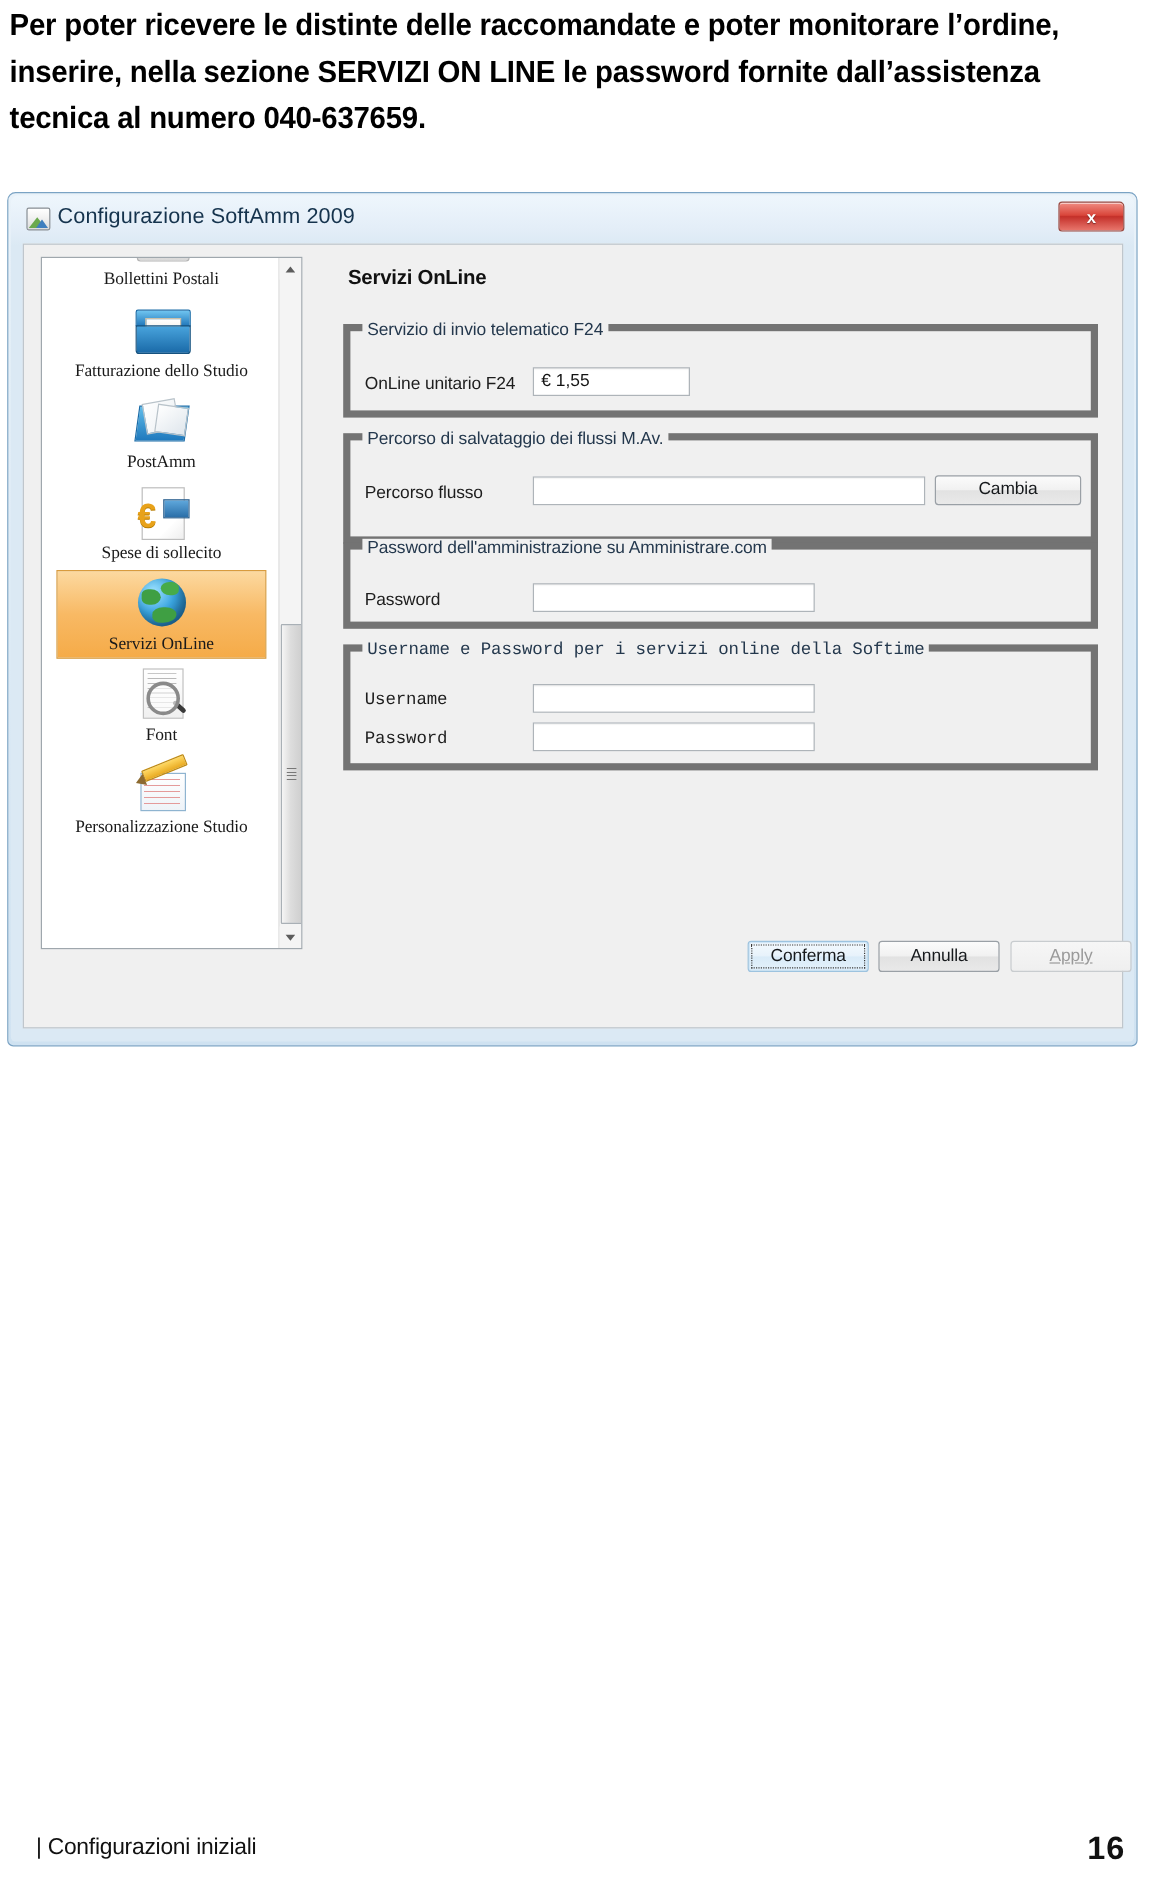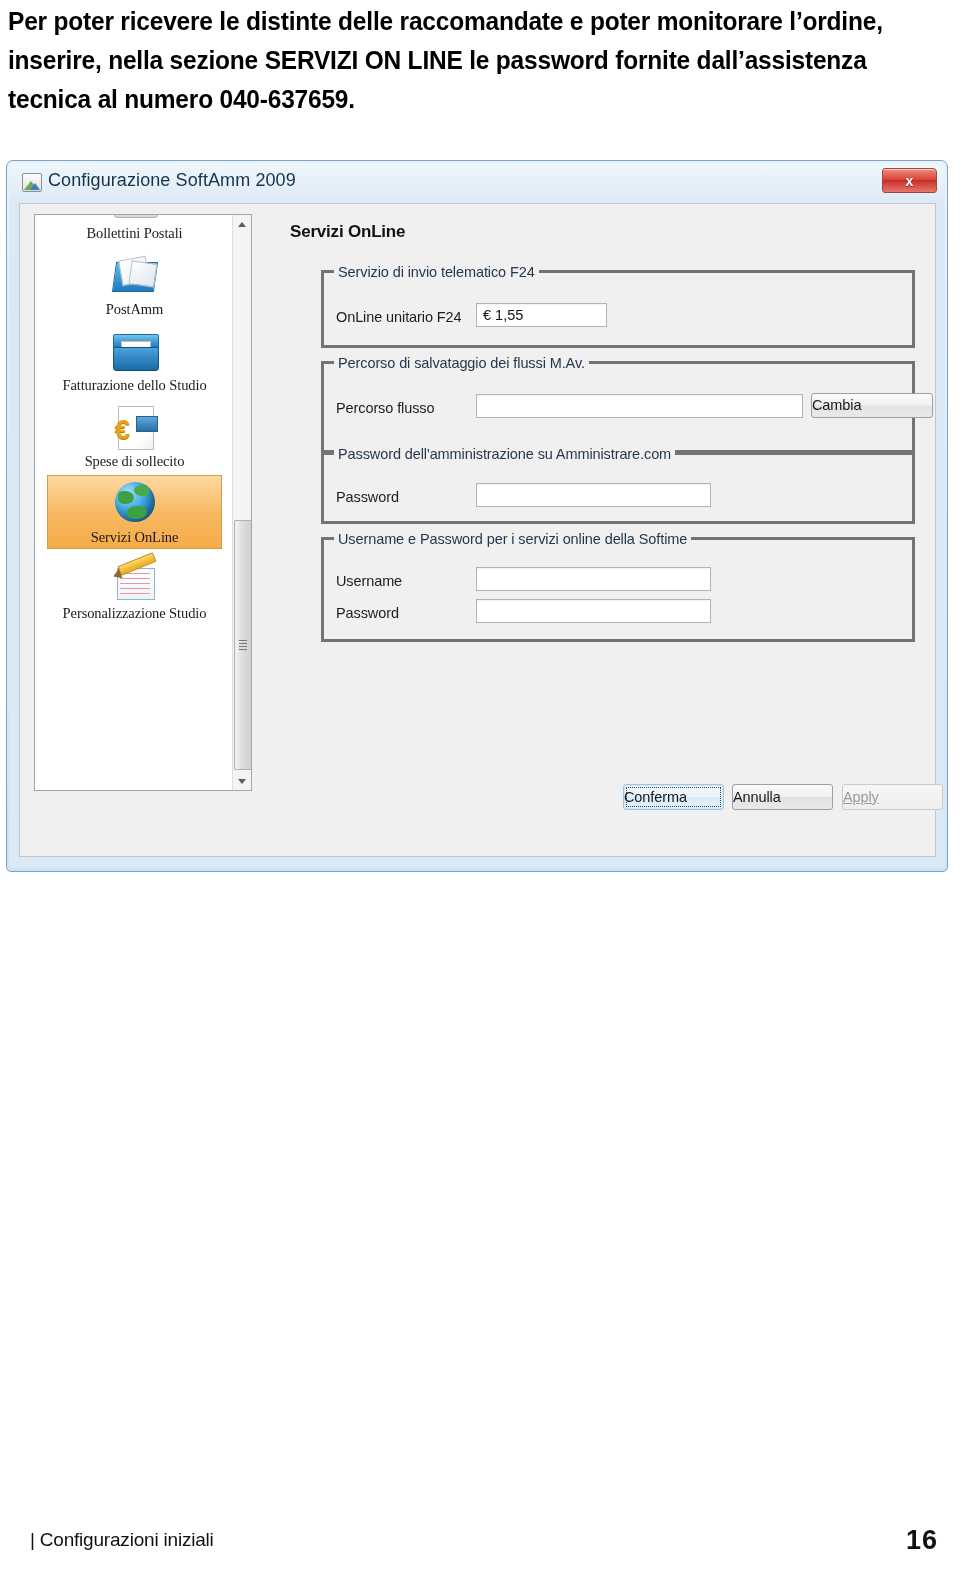--- a/index.html
+++ b/index.html
@@ -346,24 +346,23 @@
     font-size: 17px;
     font-weight: bold;
     color: #111111;
     letter-spacing: -0.2px;
   }
 
   .groupbox {
     position: absolute;
     left: 8px;
     right: 6px;
-    border: 3px solid #737373;
+    border: 6px solid #737373;
     background: transparent;
     box-sizing: border-box;
-    margin-left: 35px;
   }
   .gb-caption {
     position: absolute;
     left: 10px; top: -9px;
     padding: 0 4px;
     background: #f0f0f0;
     font-size: 14.5px;
     color: #24384d;
     white-space: nowrap;
     letter-spacing: -0.1px;
@@ -388,21 +387,21 @@
   }
 
   .btn {
     position: absolute;
     box-sizing: border-box;
     border: 1px solid #9aa0a6;
     border-radius: 3px;
     background: linear-gradient(to bottom,#fbfbfb 0%,#f1f1f1 48%,#e2e2e2 52%,#e9e9e9 100%);
     font-size: 14.5px;
     color: #16191c;
-    text-align: left;
+    text-align: center;
     letter-spacing: -0.1px;
   }
   .btn.default {
     border: 1px solid #9dc3df;
     background: linear-gradient(to bottom,#f4fafe 0%,#e7f2fb 48%,#d9ebf8 52%,#e4f1fb 100%);
     box-shadow: 0 0 0 1px #cfe6f7 inset;
   }
   .btn.default .focus-ring {
     position: absolute;
     left: 2px; right: 2px; top: 2px; bottom: 2px;
@@ -465,35 +464,35 @@
           <div class="sb-items">
 
             <div class="sb-item">
               <div class="sb-ico ico-printer">
                 <div class="body"></div>
               </div>
               <div class="sb-label">Bollettini Postali</div>
             </div>
 
             <div class="sb-item">
+              <div class="sb-ico ico-box">
+                <div class="lid"></div>
+                  <div class="docs"></div>
+                  <div class="tray"></div>
+              </div>
+              <div class="sb-label">Fatturazione dello Studio</div>
+            </div>
+
+            <div class="sb-item">
               <div class="sb-ico ico-mail">
                 <div class="env1"></div>
                   <div class="env2"></div>
                   <div class="env3"></div>
               </div>
               <div class="sb-label">PostAmm</div>
-            </div>
-
-            <div class="sb-item">
-              <div class="sb-ico ico-box">
-                <div class="lid"></div>
-                  <div class="docs"></div>
-                  <div class="tray"></div>
-              </div>
-              <div class="sb-label">Fatturazione dello Studio</div>
             </div>
 
             <div class="sb-item">
               <div class="sb-ico ico-euro">
                 <div class="page"></div>
                   <div class="card"></div>
                   <div class="sym">€</div>
               </div>
               <div class="sb-label">Spese di sollecito</div>
             </div>
@@ -502,20 +501,29 @@
               <div class="sb-ico ico-globe">
                 <div class="ball">
                     <div class="land1"></div>
                     <div class="land2"></div>
                     <div class="land3"></div>
                   </div>
               </div>
               <div class="sb-label">Servizi OnLine</div>
             </div>
 
+            <div class="sb-item">
+              <div class="sb-ico ico-find">
+                <div class="page"></div>
+                  <div class="lines"></div>
+                  <div class="handle"></div>
+                  <div class="lens"></div>
+              </div>
+              <div class="sb-label">Font</div>
+            </div>
 
             <div class="sb-item">
               <div class="sb-ico ico-note">
                 <div class="pad"></div>
                   <div class="rules"></div>
                   <div class="pencil"></div>
                   <div class="tip"></div>
               </div>
               <div class="sb-label">Personalizzazione Studio</div>
             </div>
@@ -550,21 +558,21 @@
             <div class="textbox" style="left:152px; top:30px; width:327px; height:24px;"></div>
             <div class="btn" style="left:487px; top:29px; width:122px; height:25px; line-height:23px;">Cambia</div>
           </div>
 
           <div class="groupbox" style="top:240px; height:72px;">
             <div class="gb-caption">Password dell'amministrazione su Amministrare.com</div>
             <div class="fld-label" style="left:12px; top:34px;">Password</div>
             <div class="textbox" style="left:152px; top:28px; width:235px; height:24px;"></div>
           </div>
 
-          <div class="groupbox" style="top:325px; height:105px;">
+          <div class="groupbox" style="top:325px; height:105px;font-family:Liberation Mono, monospace;">
             <div class="gb-caption">Username e Password per i servizi online della Softime</div>
             <div class="fld-label" style="left:12px; top:33px;">Username</div>
             <div class="textbox" style="left:152px; top:27px; width:235px; height:24px;"></div>
             <div class="fld-label" style="left:12px; top:65px;">Password</div>
             <div class="textbox" style="left:152px; top:59px; width:235px; height:24px;"></div>
           </div>
 
           <div class="btn default" style="left:345px; top:572px; width:101px; height:26px; line-height:24px;">
             <span class="focus-ring"></span>
             <span>Conferma</span>

